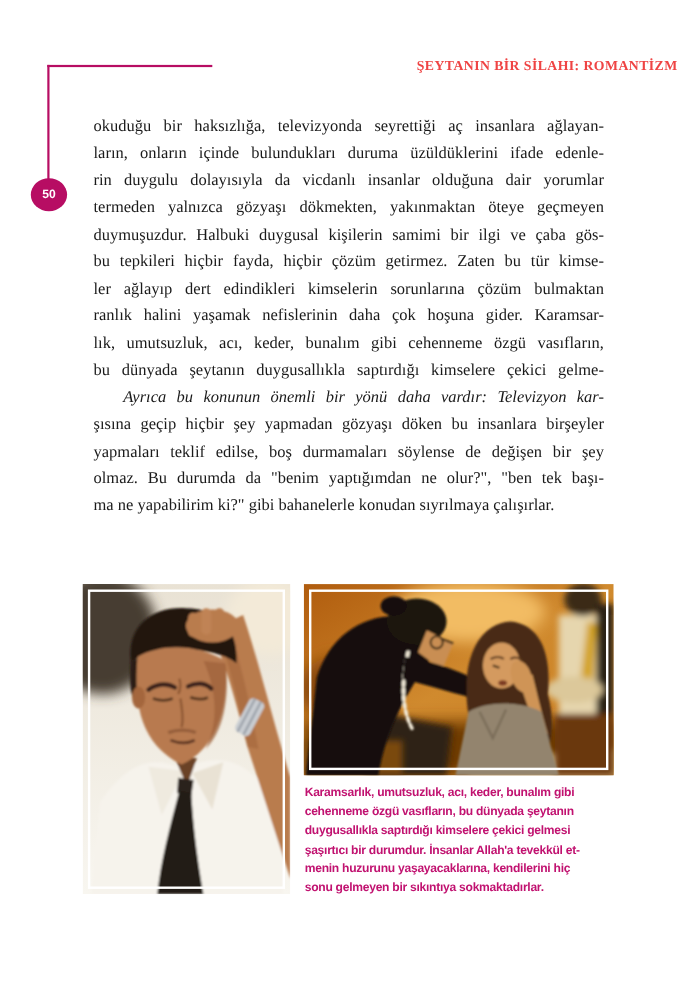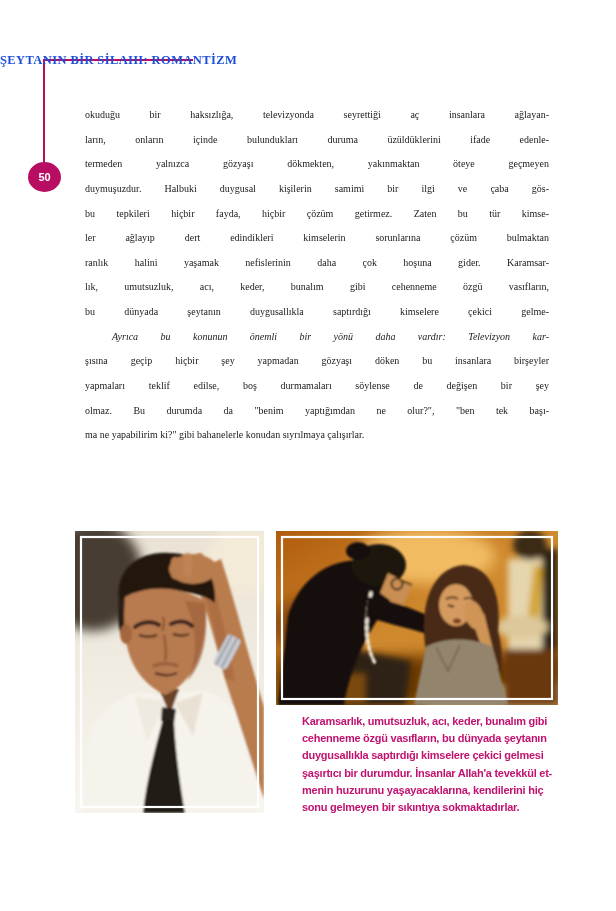--- a/index.html
+++ b/index.html
@@ -15,66 +15,67 @@
   .vline{position:absolute;left:43px;top:59px;width:2px;height:104px;background:#b70d63;}
   .page-badge{
     position:absolute;left:28px;top:162px;width:33px;height:30px;
     background:#b70d63;border-radius:50%;
     display:flex;align-items:center;justify-content:center;
     color:#fff;font-family:"Liberation Sans",sans-serif;
     font-weight:bold;font-size:11px;
   }
   .header-title{
     position:absolute;left:0;top:53px;width:616px;
-    text-align:left;
+    text-align:right;
     font-family:"Liberation Serif",serif;
     font-weight:bold;font-size:12.5px;letter-spacing:0.4px;
-    color:#1d4ed8;
+    color:#ef4444;
   }
   
   .body-text{
     position:absolute;left:85px;top:103px;width:464px;
-    font-size:10px;color:#1a1a1a;
+    font-size:15px;color:#1a1a1a;
   }
   .bline{
     display:block;height:24.65px;line-height:24.65px;
     text-align:justify;text-align-last:justify;
     white-space:normal;overflow:visible;
   }
   .bline.lastline{text-align-last:left;}
   .bline.indent{text-indent:27px;font-style:italic;}
   
   .photo{position:absolute;overflow:hidden;}
   .photo-left{left:75px;top:531px;width:189px;height:282px;}
   .photo-right{left:276px;top:531px;width:282px;height:174px;}
   .photo svg{display:block;}
   
   .caption{
     position:absolute;left:277px;top:713px;width:281px;
     font-family:"Liberation Sans",sans-serif;
     font-weight:bold;font-size:11px;letter-spacing:-0.25px;
     line-height:17.2px;color:#c11270;
   }
-  .cline{display:block;white-space:nowrap;margin-left:25px;}
+  .cline{display:block;white-space:nowrap;}
 </style>
 </head>
 <body>
 
 <div class="page">
 
   <div class="hline"></div>
   <div class="vline"></div>
   <div class="page-badge">
     <span>50</span>
   </div>
   <div class="header-title">ŞEYTANIN BİR SİLAHI: ROMANTİZM</div>
 
   <div class="body-text">
     <span class="bline">okuduğu bir haksızlığa, televizyonda seyrettiği aç insanlara ağlayan-</span>
     <span class="bline">ların, onların içinde bulundukları duruma üzüldüklerini ifade edenle-</span>
+    <span class="bline">rin duygulu dolayısıyla da vicdanlı insanlar olduğuna dair yorumlar</span>
     <span class="bline">termeden yalnızca gözyaşı dökmekten, yakınmaktan öteye geçmeyen</span>
     <span class="bline">duymuşuzdur. Halbuki duygusal kişilerin samimi bir ilgi ve çaba gös-</span>
     <span class="bline">bu tepkileri hiçbir fayda, hiçbir çözüm getirmez. Zaten bu tür kimse-</span>
     <span class="bline">ler ağlayıp dert edindikleri kimselerin sorunlarına çözüm bulmaktan</span>
     <span class="bline">ranlık halini yaşamak nefislerinin daha çok hoşuna gider. Karamsar-</span>
     <span class="bline">lık, umutsuzluk, acı, keder, bunalım gibi cehenneme özgü vasıfların,</span>
     <span class="bline">bu dünyada şeytanın duygusallıkla saptırdığı kimselere çekici gelme-</span>
     <span class="bline indent">Ayrıca bu konunun önemli bir yönü daha vardır: Televizyon kar-</span>
     <span class="bline">şısına geçip hiçbir şey yapmadan gözyaşı döken bu insanlara birşeyler</span>
     <span class="bline">yapmaları teklif edilse, boş durmamaları söylense de değişen bir şey</span>

